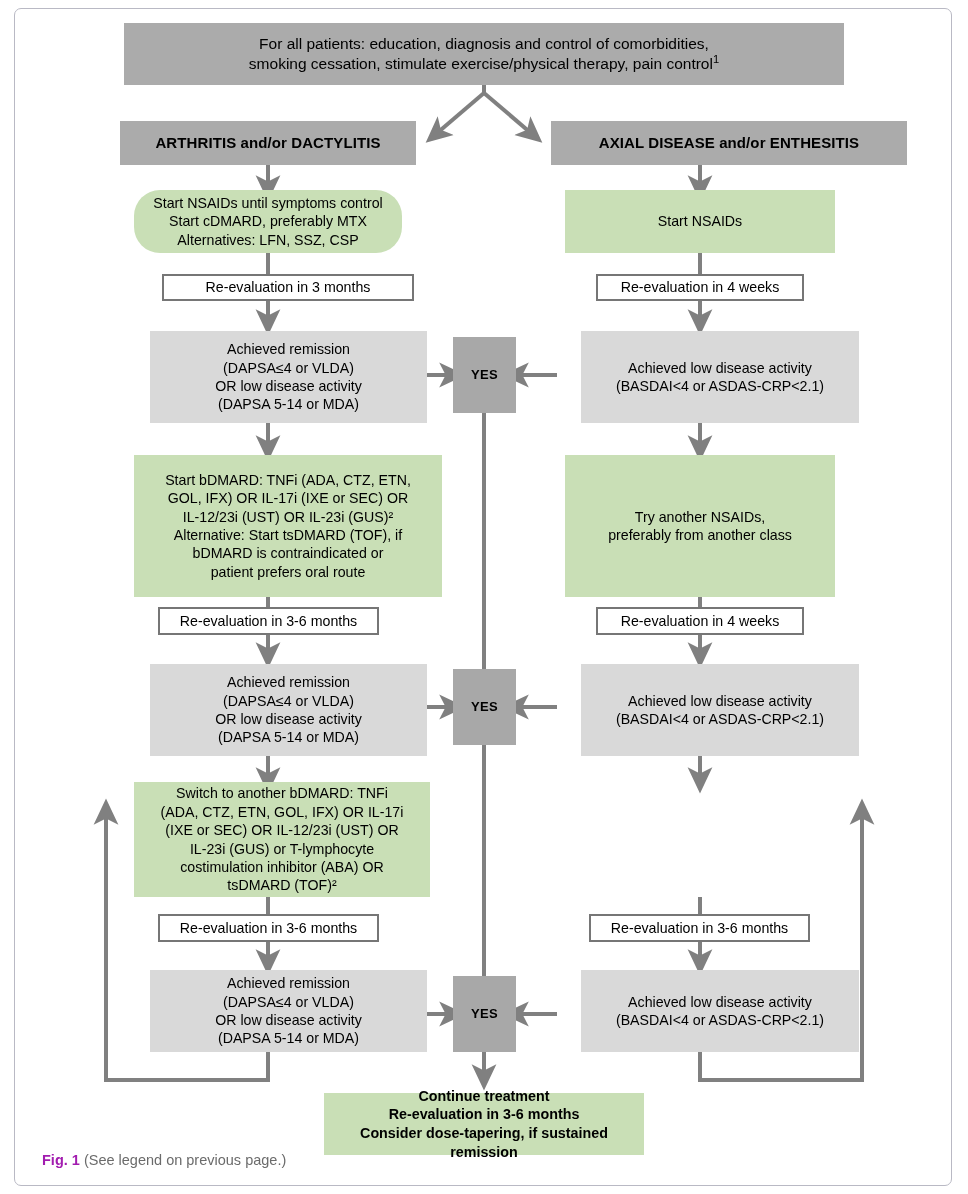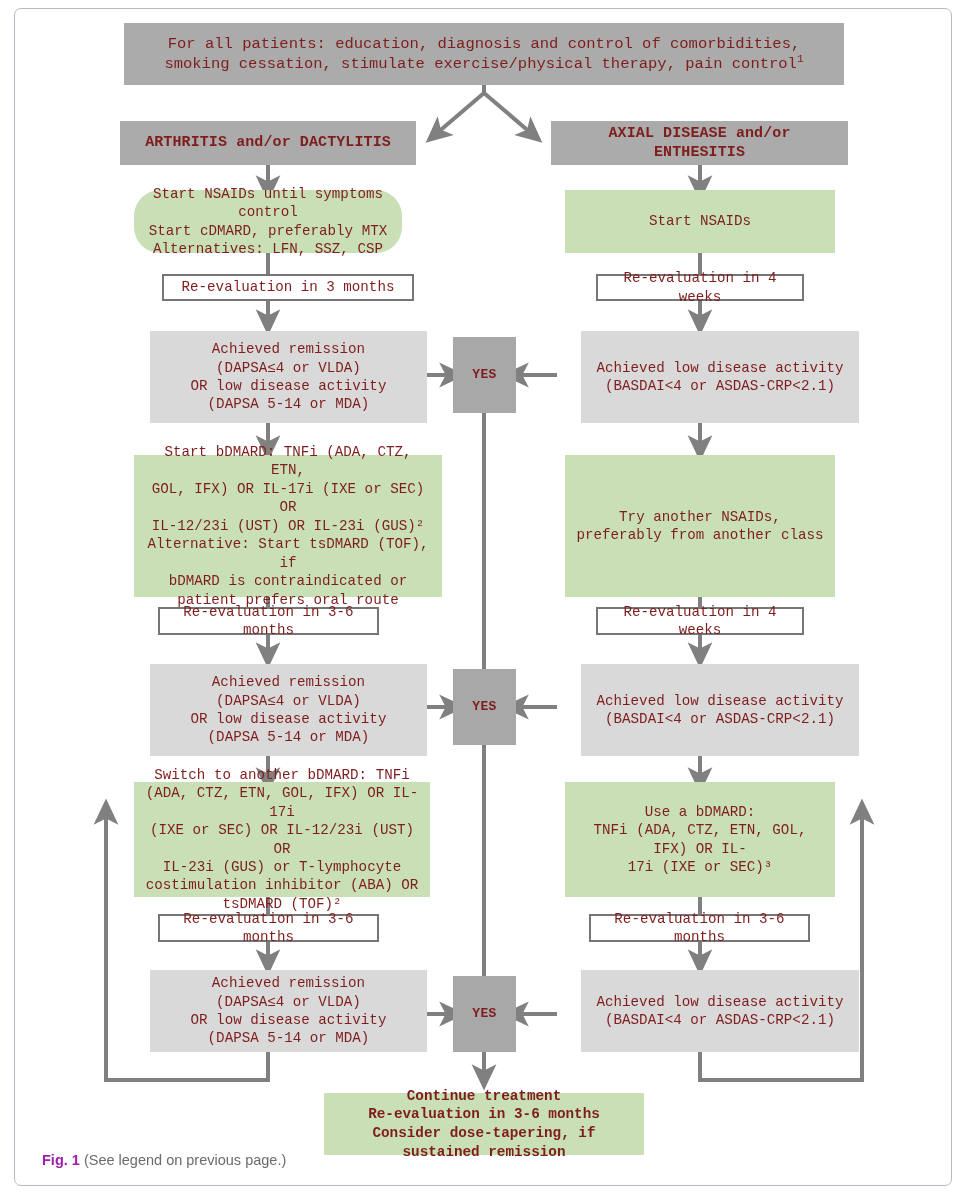--- a/index.html
+++ b/index.html
@@ -18,24 +18,23 @@
     border:1px solid #b9b9c4;
     border-radius:7px;
     box-sizing:border-box;
     background:#fff;
   }
   .node{
     position:absolute;
     box-sizing:border-box;
     display:flex;align-items:center;justify-content:center;
     text-align:center;
-    color:#7f1d1d;
+    color:#000000;
     line-height:1.30;
     padding:2px 10px;
-    font-family:Liberation Mono, monospace;
   }
   .banner{background:#ababab;font-size:15.5px;}
   .cat{background:#ababab;font-weight:bold;font-size:15px;letter-spacing:.1px;}
   .green{background:#c9dfb6;font-size:14.2px;}
   .green.bold{font-weight:bold;font-size:14.3px;}
   .lgray{background:#d9d9d9;font-size:14.2px;margin-left:16px;}
   .yes{background:#a8a8a8;font-weight:bold;font-size:13px;letter-spacing:.4px;}
   .reval{
     background:#ffffff;
     border:2px solid #767676;
@@ -114,21 +113,21 @@
   <div class="node banner" style="left:124px;top:23px;width:720px;height:62px;">
     <div>
       <span>For all patients: education, diagnosis and control of comorbidities,</span><br>
       <span>smoking cessation, stimulate exercise/physical therapy, pain control</span><sup class="sup">1</sup>
     </div>
   </div>
 
   <div class="node cat" style="left:120px;top:121px;width:296px;height:44px;">
     <span>ARTHRITIS and/or DACTYLITIS</span>
   </div>
-  <div class="node cat" style="left:551px;top:121px;width:297px;height:44px;">
+  <div class="node cat" style="left:551px;top:121px;width:356px;height:44px;">
     <span>AXIAL DISEASE and/or ENTHESITIS</span>
   </div>
 
   <div class="node green" style="left:134px;top:190px;width:268px;height:63px;border-radius:26px;">
     <div>
       <span>Start NSAIDs until symptoms control</span><br>
       <span>Start cDMARD, preferably MTX</span><br>
       <span>Alternatives: LFN, SSZ, CSP</span>
     </div>
   </div>
@@ -206,27 +205,20 @@
   </div>
   <div class="node reval" style="left:596px;top:607px;width:208px;height:28px;">
     <span>Re-evaluation in 4 weeks</span>
   </div>
   <div class="node lgray" style="left:565px;top:664px;width:278px;height:92px;">
     <div>
       <span>Achieved low disease activity</span><br>
       <span>(BASDAI&lt;4 or ASDAS-CRP&lt;2.1)</span>
     </div>
   </div>
-  <div class="node green" style="left:565px;top:782px;width:270px;height:115px;">
-    <div>
-      <span>Use a bDMARD:</span><br>
-      <span>TNFi (ADA, CTZ, ETN, GOL, IFX) OR IL-</span><br>
-      <span>17i (IXE or SEC)³</span>
-    </div>
-  </div>
   <div class="node reval" style="left:589px;top:914px;width:221px;height:28px;">
     <span>Re-evaluation in 3-6 months</span>
   </div>
   <div class="node lgray" style="left:565px;top:970px;width:278px;height:82px;">
     <div>
       <span>Achieved low disease activity</span><br>
       <span>(BASDAI&lt;4 or ASDAS-CRP&lt;2.1)</span>
     </div>
   </div>
 

